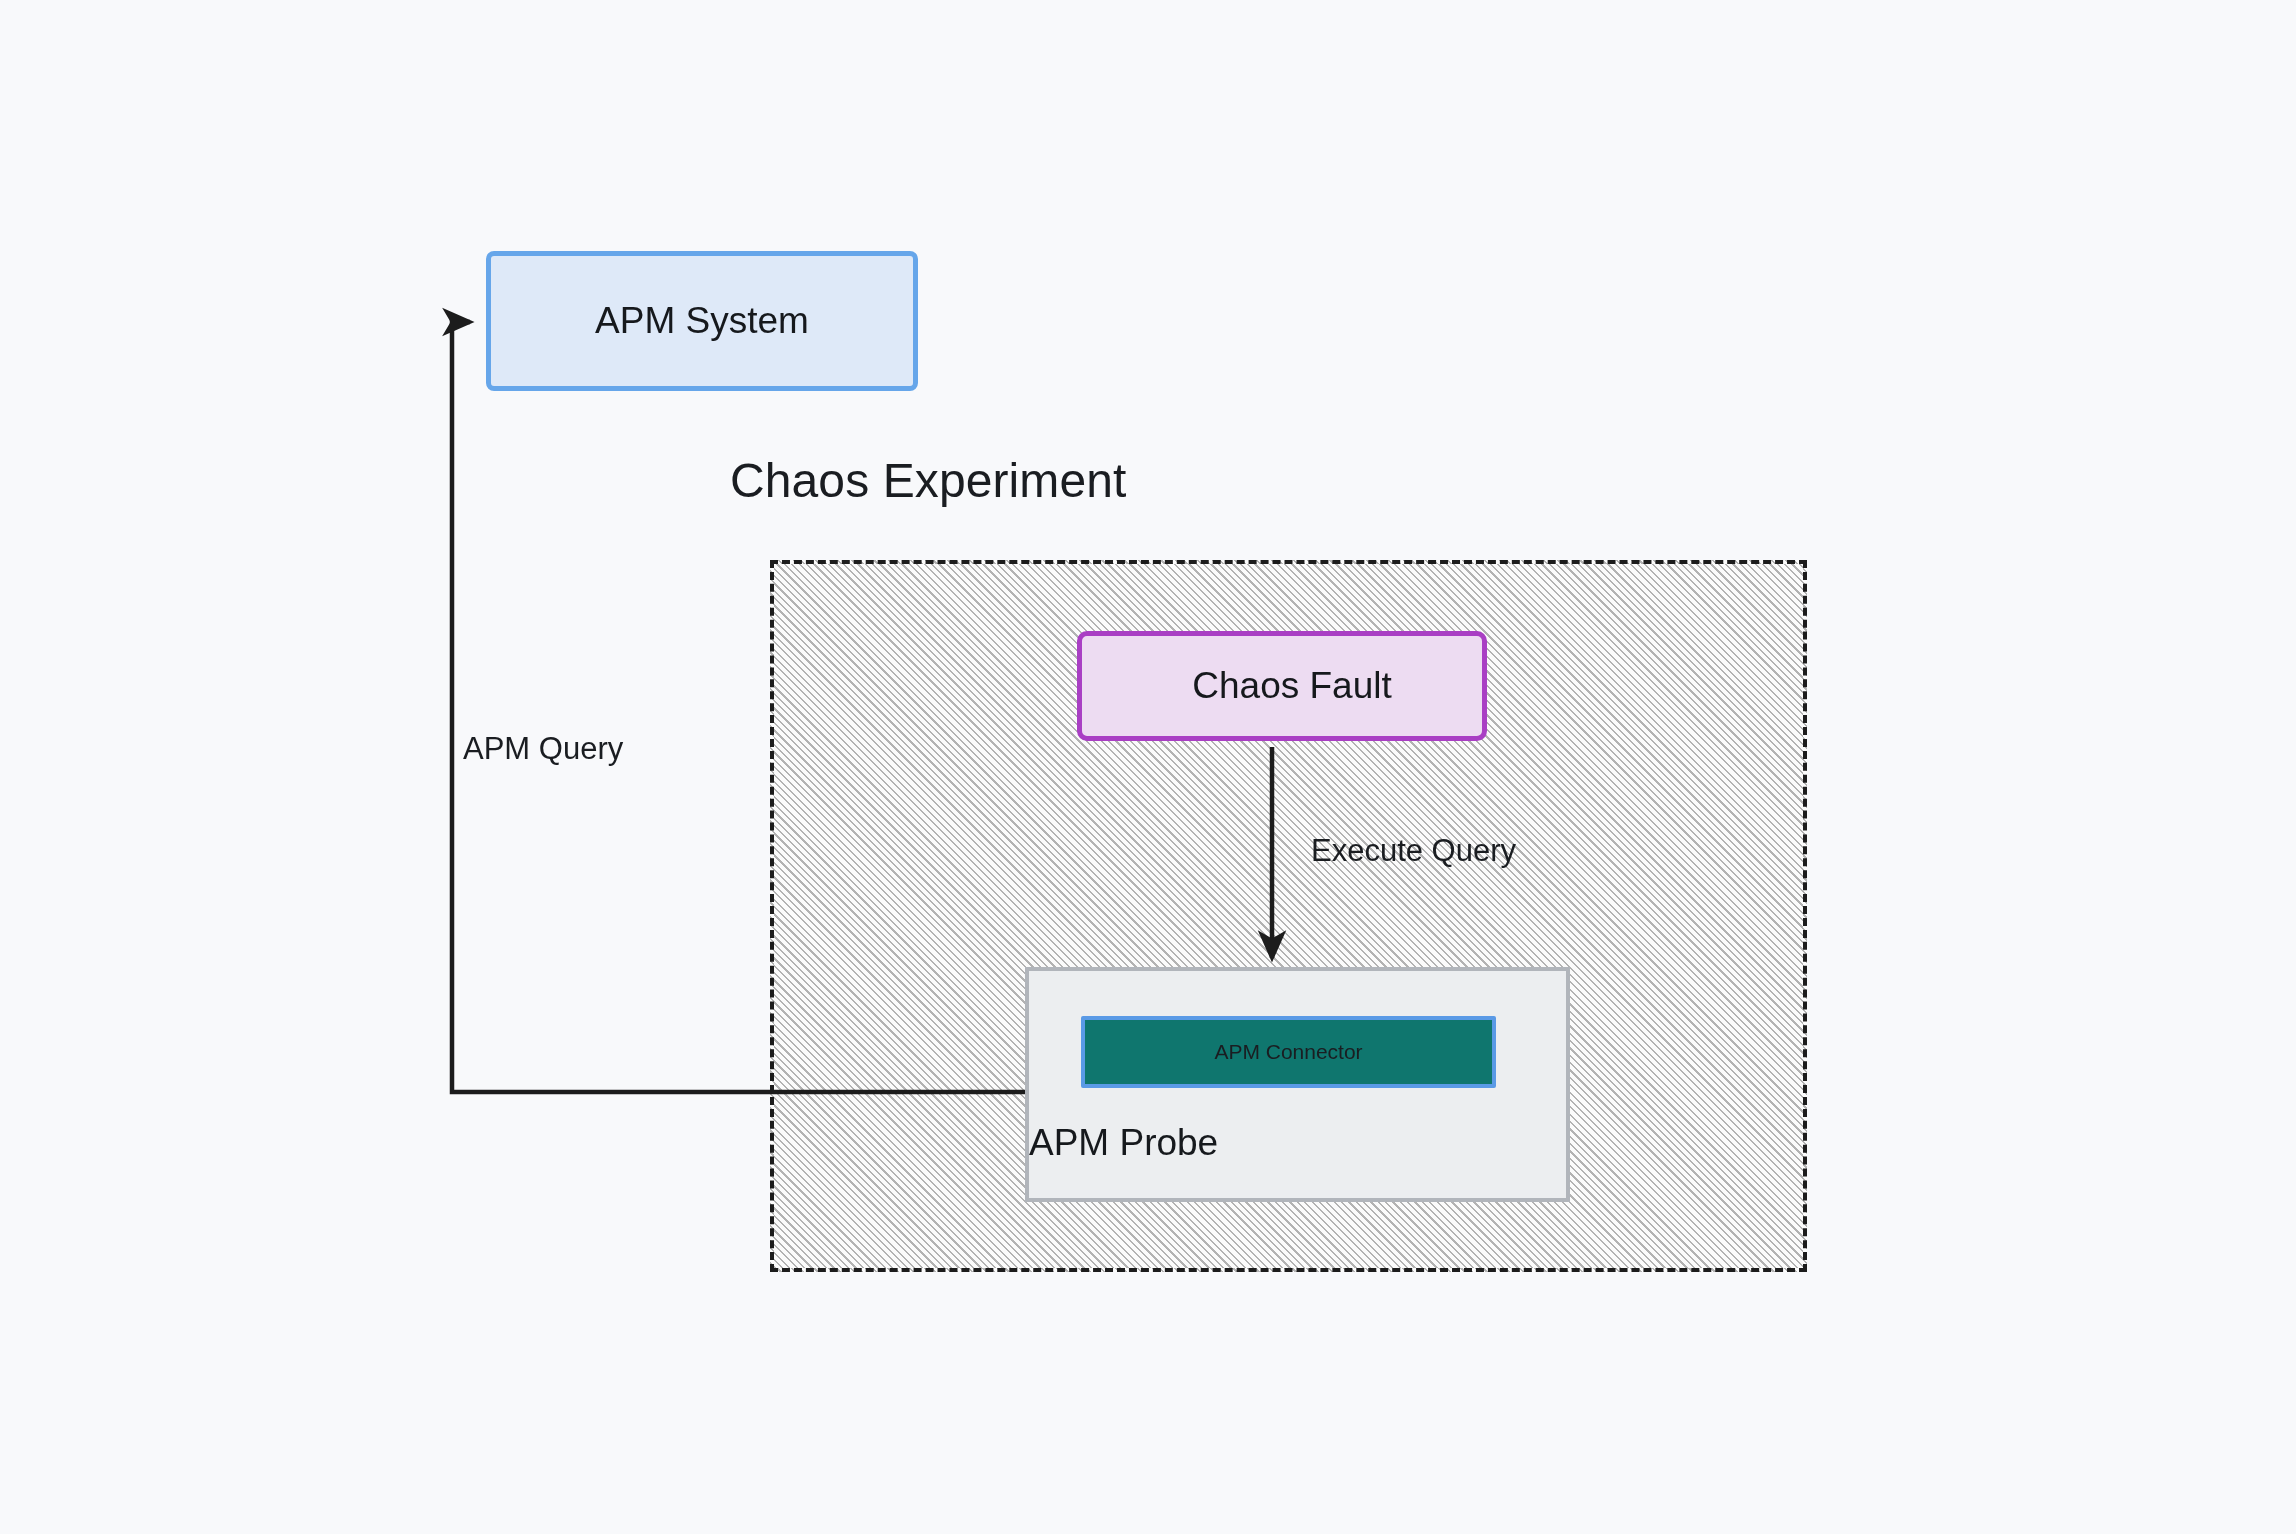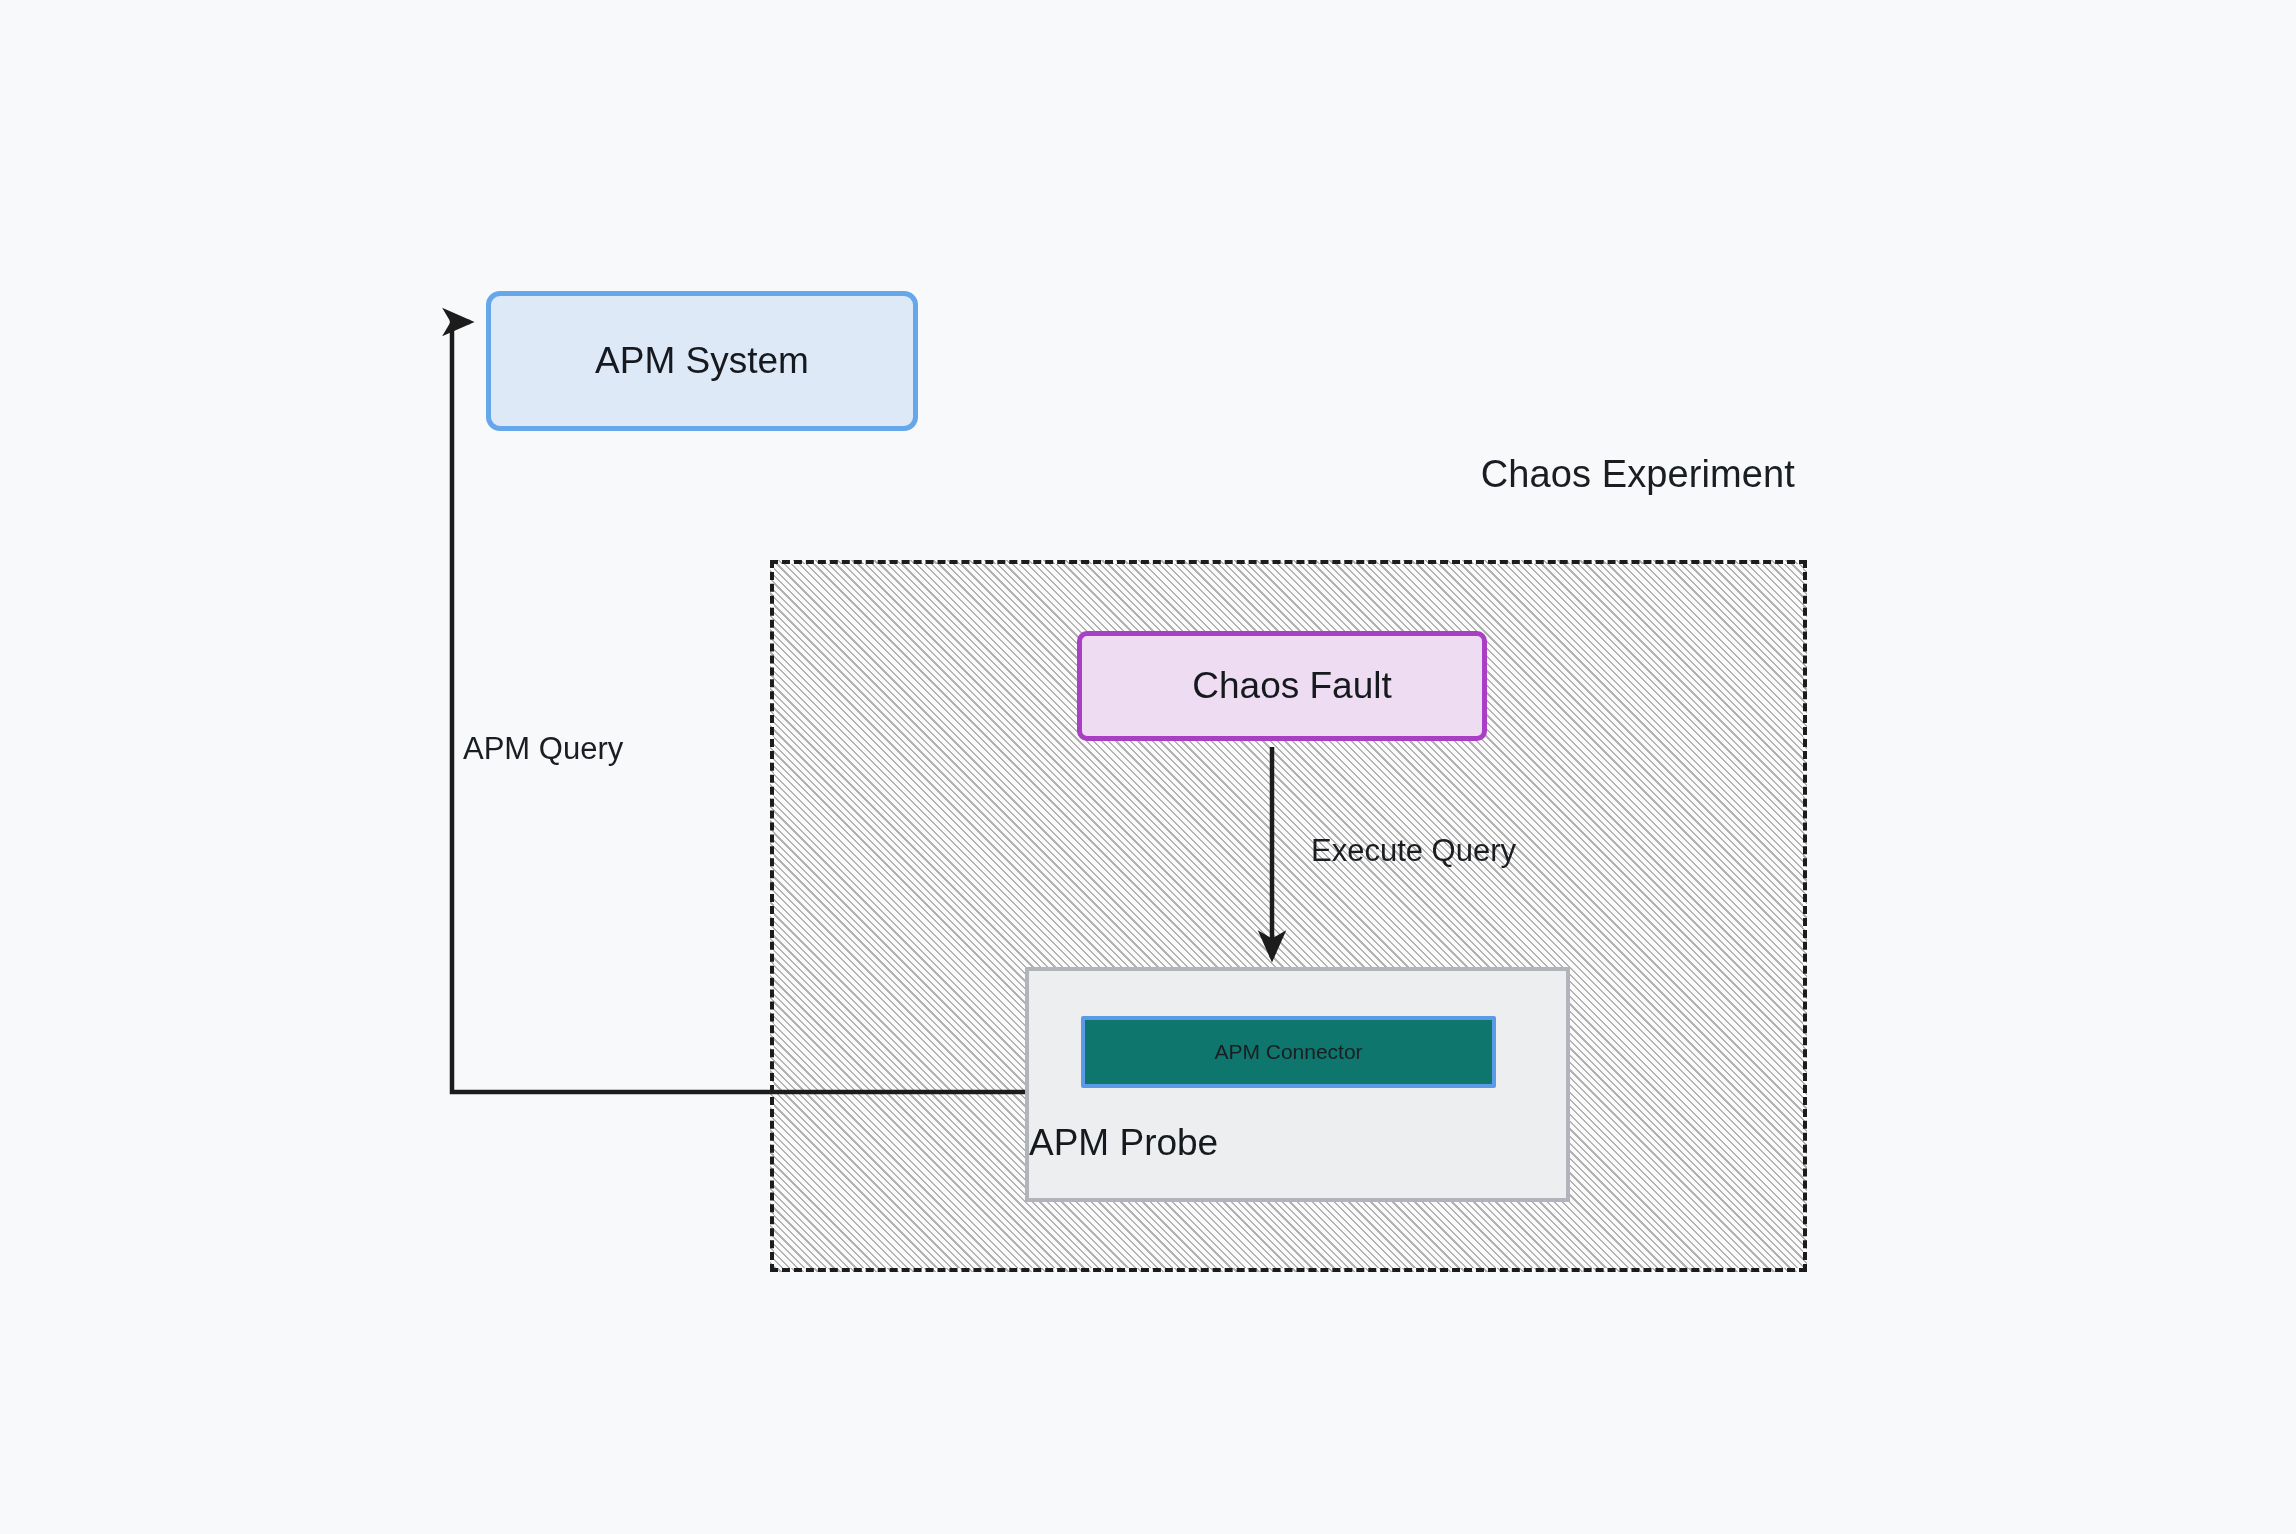--- a/index.html
+++ b/index.html
@@ -41,25 +41,25 @@
       repeating-linear-gradient(
         45deg,
         rgba(120,120,120,0.55) 0px,
         rgba(120,120,120,0.55) 1.6px,
         rgba(0,0,0,0) 1.6px,
         rgba(0,0,0,0) 5.2px
       );
   }
   .experiment-title {
     position: absolute;
-    left: 758px;
+    left: 730px;
     top: 453px;
     width: 1037px;
-    text-align: right;
-    font-size: 38px;
+    text-align: left;
+    font-size: 48px;
     color: #1a1d21;
     letter-spacing: 0.1px;
   }
 
   
   .node {
     position: absolute;
     box-sizing: border-box;
     display: flex;
     align-items: center;
@@ -67,24 +67,23 @@
     text-align: center;
   }
 
   .node-apm-system {
     left: 486px;
     top: 251px;
     width: 432px;
     height: 140px;
     background: #dee9f8;
     border: 5px solid #66a6ea;
-    border-radius: 14px;
+    border-radius: 8px;
     font-size: 37px;
     color: #16191d;
-    margin-top: 40px;
   }
 
   .node-chaos-fault {
     left: 1077px;
     top: 631px;
     width: 410px;
     height: 110px;
     background: #eddcf2;
     border: 5px solid #a93fc4;
     border-radius: 10px;

